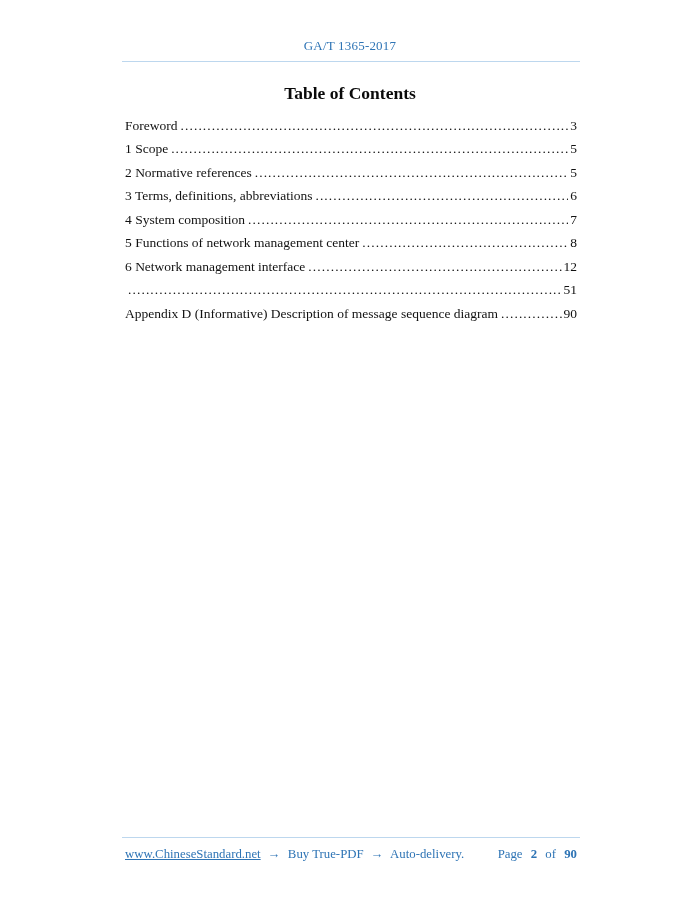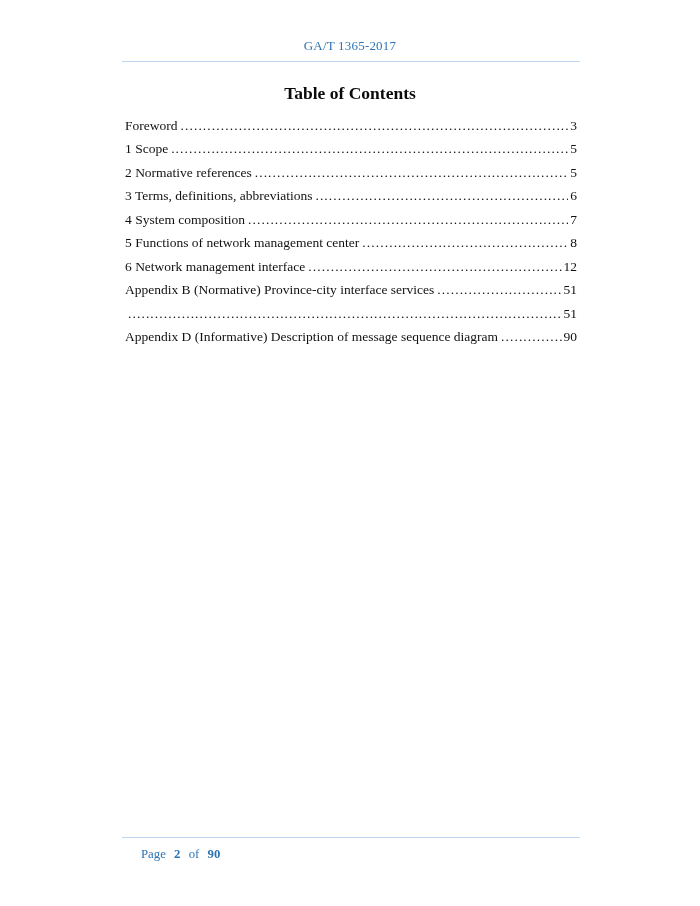--- a/index.html
+++ b/index.html
@@ -147,37 +147,39 @@
     <span class="toc-title">5 Functions of network management center</span>
     <span class="toc-leader"></span>
     <span class="toc-page">8</span>
   </div>
   <div class="toc-row">
     <span class="toc-title">6 Network management interface</span>
     <span class="toc-leader"></span>
     <span class="toc-page">12</span>
   </div>
   <div class="toc-row">
-    <span class="toc-title">Appendix B (Normative) Province-city interface services</span>
-    <span class="toc-leader"></span>
-    <span class="toc-page">51</span>
-  </div>
-  <div class="toc-row">
     <span class="toc-leader"></span>
     <span class="toc-page">51</span>
   </div>
   <div class="toc-row">
     <span class="toc-title">Appendix D (Informative) Description of message sequence diagram</span>
     <span class="toc-leader"></span>
     <span class="toc-page">90</span>
   </div>
 </div>
 
 <div class="footer-rule"></div>
 
 <div class="footer-bar">
+  <div class="footer-left">
+    <span class="footer-link">www.ChineseStandard.net</span>
+    <span class="arrow">→</span>
+    <span>Buy True-PDF</span>
+    <span class="arrow">→</span>
+    <span>Auto-delivery.</span>
+  </div>
   <div class="page-indicator">
     <span style="margin-left:16px">Page</span>
     <span class="num">2</span>
     <span>of</span>
     <span class="num">90</span>
   </div>
 </div>
 
 </body></html>

